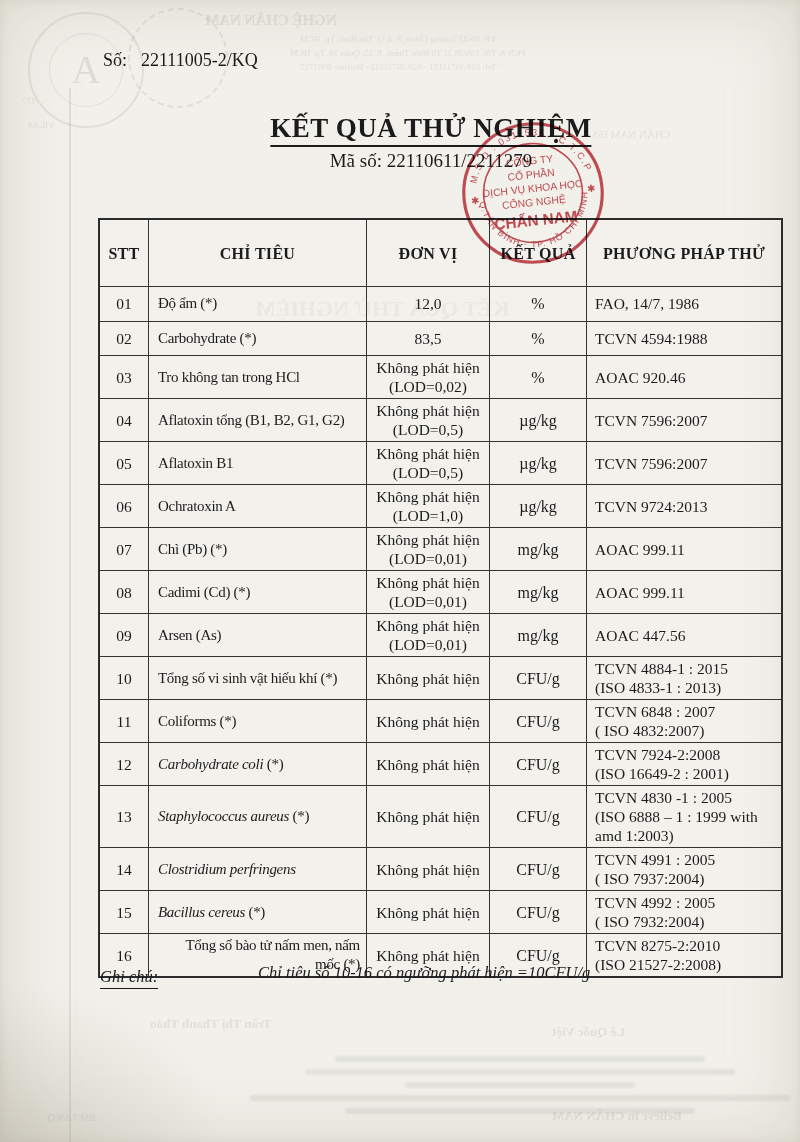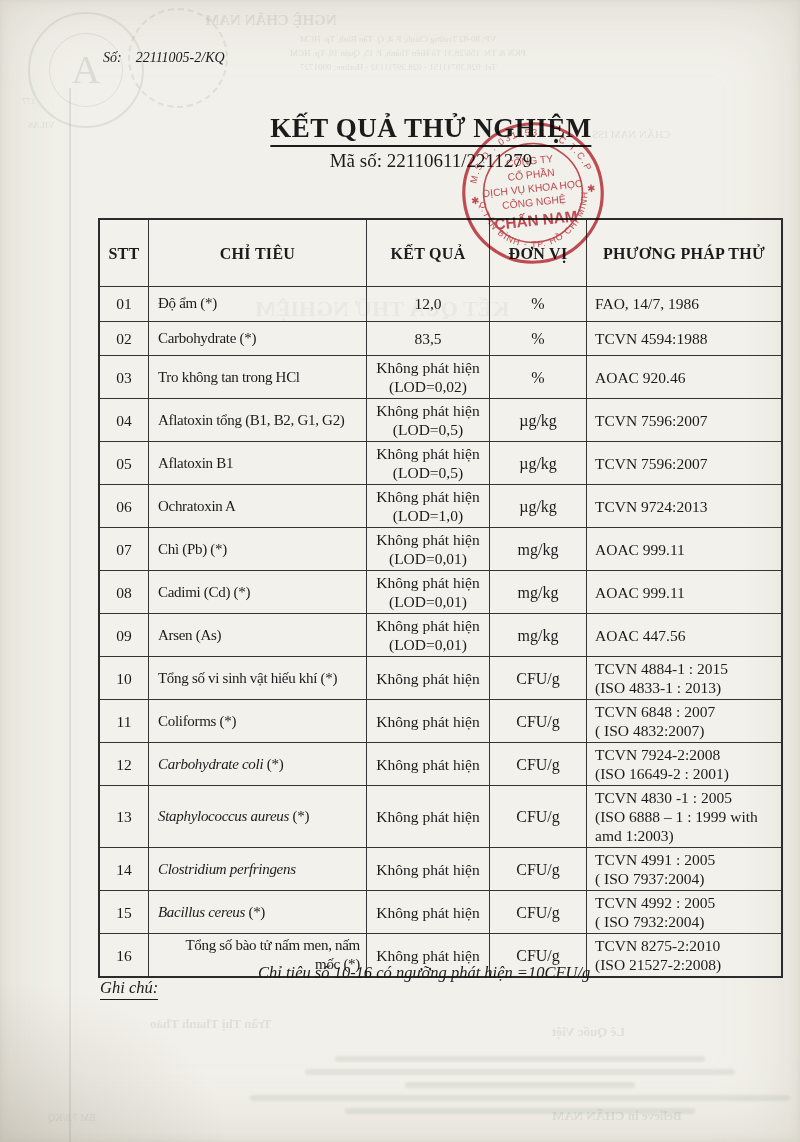--- a/index.html
+++ b/index.html
@@ -19,21 +19,21 @@
               filter:blur(.7px);display:flex;align-items:center;justify-content:center;
               color:rgba(140,150,140,.22);}
   .ghost-logo .inner{border:1.5px solid rgba(140,150,140,.18);border-radius:50%;
               width:64%;height:64%;display:flex;align-items:center;justify-content:center;}
   .glines{position:absolute;display:flex;flex-direction:column;align-items:center;gap:7px;}
   .gline{height:6px;background:rgba(130,140,130,.14);filter:blur(1px);border-radius:3px;}
   .crease{position:absolute;width:2px;background:rgba(150,150,142,.22);filter:blur(.4px);}
   .corner-shadow{position:absolute;left:0;top:980px;width:230px;height:162px;
     background:radial-gradient(ellipse at 0% 100%, rgba(150,145,128,.30), rgba(150,145,128,0) 70%);}
   
-  .doc-number{position:absolute;left:103px;top:50px;font-style:italic;font-size:14px;z-index:3;}
+  .doc-number{position:absolute;left:103px;top:50px;font-size:18px;z-index:3;}
   .doc-number .num{margin-left:14px;}
   .title-wrap{position:absolute;left:431px;top:113px;transform:translateX(-50%);
     text-align:center;z-index:3;white-space:nowrap;}
   .title{font-weight:bold;font-size:27px;letter-spacing:.5px;
     border-bottom:2px solid #1b1b1b;padding-bottom:1px;display:inline-block;}
   .code-line{font-weight:normal;font-size:19px;margin-top:3px;}
   
   .stamp{position:absolute;left:449px;top:109px;width:168px;height:168px;
     transform:rotate(-6deg);opacity:.88;mix-blend-mode:multiply;z-index:4;}
   
@@ -47,21 +47,21 @@
   .thead .cell{border-top:none;min-height:66px;align-items:center;
         font-weight:bold;font-size:16px;letter-spacing:.3px;}
   .c-center{align-items:center;text-align:center;}
   .c-left{align-items:flex-start;text-align:left;}
   .cell.name{padding-left:9px;font-size:15px;letter-spacing:-0.3px;text-align:right;}
   .cell.method{padding-left:8px;}
   .cell.unit{font-size:16px;}
   
   .note{position:absolute;left:100px;top:963px;width:640px;height:24px;
         font-style:italic;font-size:16.5px;z-index:3;}
-  .note .lbl{position:absolute;left:0;top:15px;border-bottom:1.2px solid #1b1b1b;padding-bottom:1px;}
+  .note .lbl{position:absolute;left:0;top:4px;border-bottom:1.2px solid #1b1b1b;padding-bottom:1px;}
   .note .txt{position:absolute;left:158px;top:0;white-space:nowrap;}
 </style>
 </head>
 <body>
 
 <div class="page">
 
   <div class="ghost-logo" style="left:28px;top:12px;width:112px;height:112px;">
     <div class="inner">
       <span style="font-size:40px;">A</span>
@@ -123,22 +123,22 @@
       <text x="85" y="84" font-size="10.5" text-anchor="middle">DỊCH VỤ KHOA HỌC</text>
       <text x="85" y="98" font-size="10.5" text-anchor="middle">CÔNG NGHỆ</text>
       <text x="85" y="118" font-size="15.5" font-weight="bold" text-anchor="middle">CHẤN NAM</text>
     </g>
   </svg>
 
   <div class="tbl">
     <div class="trow thead">
       <div class="cell c-center">STT</div>
       <div class="cell c-center">CHỈ TIÊU</div>
+      <div class="cell c-center">ĐƠN VỊ</div>
       <div class="cell c-center">KẾT QUẢ</div>
-      <div class="cell c-center">ĐƠN VỊ</div>
       <div class="cell c-center">PHƯƠNG PHÁP THỬ</div>
     </div>
     <div>
         <div class="trow">
           <div class="cell c-center">01</div>
           <div class="cell c-left name">
             <div>Độ ẩm (*)</div>
           </div>
           <div class="cell c-center">
             <div>12,0</div>

